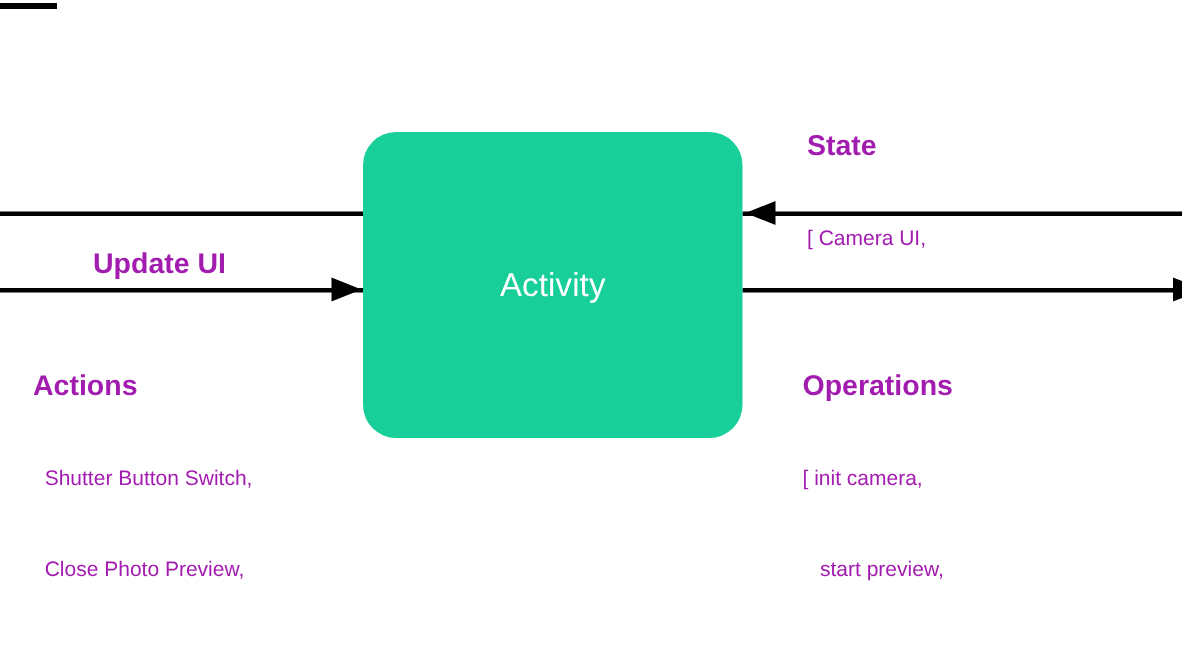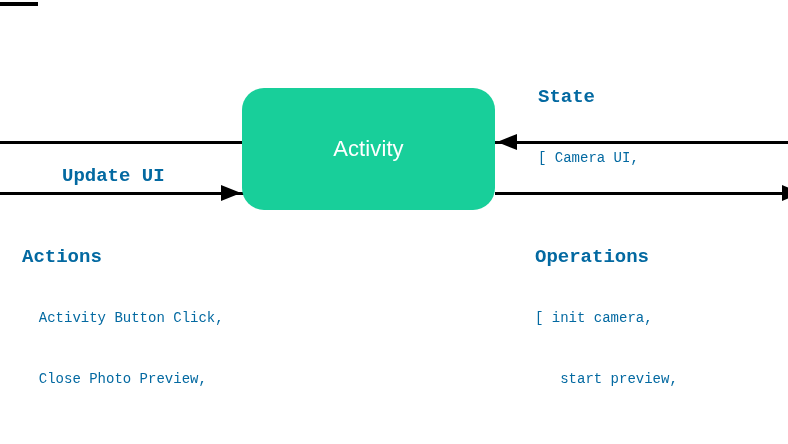--- a/index.html
+++ b/index.html
@@ -28,21 +28,21 @@
     height: 4px;
     background: #000000;
   }
 
   
   .activity-node {
     position: absolute;
     left: 242px;
     top: 88px;
     width: 253px;
-    height: 122px;
+    height: 204px;
     background: #18CF9A;
     border-radius: 22px;
     display: flex;
     align-items: center;
     justify-content: center;
     z-index: 3;
   }
   .activity-node .node-label {
     color: #ffffff;
     font-size: 22px;
@@ -91,24 +91,23 @@
     left: 782px;
     top: 185px;
     border-top: 8px solid transparent;
     border-bottom: 8px solid transparent;
     border-left: 20px solid #000000;
   }
 
   
   .edge-text {
     position: absolute;
-    color: #0369a1;
+    color: #a21caf;
     white-space: pre;
     z-index: 4;
-    font-family: Liberation Mono, monospace;
   }
   .edge-text .heading {
     font-size: 19px;
     font-weight: 700;
     line-height: 25px;
     white-space: pre;
   }
   .edge-text .body-line {
     font-size: 14px;
     font-weight: 400;
@@ -145,21 +144,21 @@
     <div class="heading">Update UI</div>
   </div>
 
   <div class="edge-text label-state">
     <div class="heading">State</div>
     <div class="body-line">[ Camera UI,</div>
   </div>
 
   <div class="edge-text label-actions">
     <div class="heading">Actions</div>
-    <div class="body-line">  Activity Button Click,</div>
+    <div class="body-line">  Shutter Button Switch,</div>
     <div class="body-line">  Close Photo Preview,</div>
     
     
   </div>
 
   <div class="edge-text label-ops">
     <div class="heading">Operations</div>
     <div class="body-line">[ init camera,</div>
     <div class="body-line">   start preview,</div>
     

